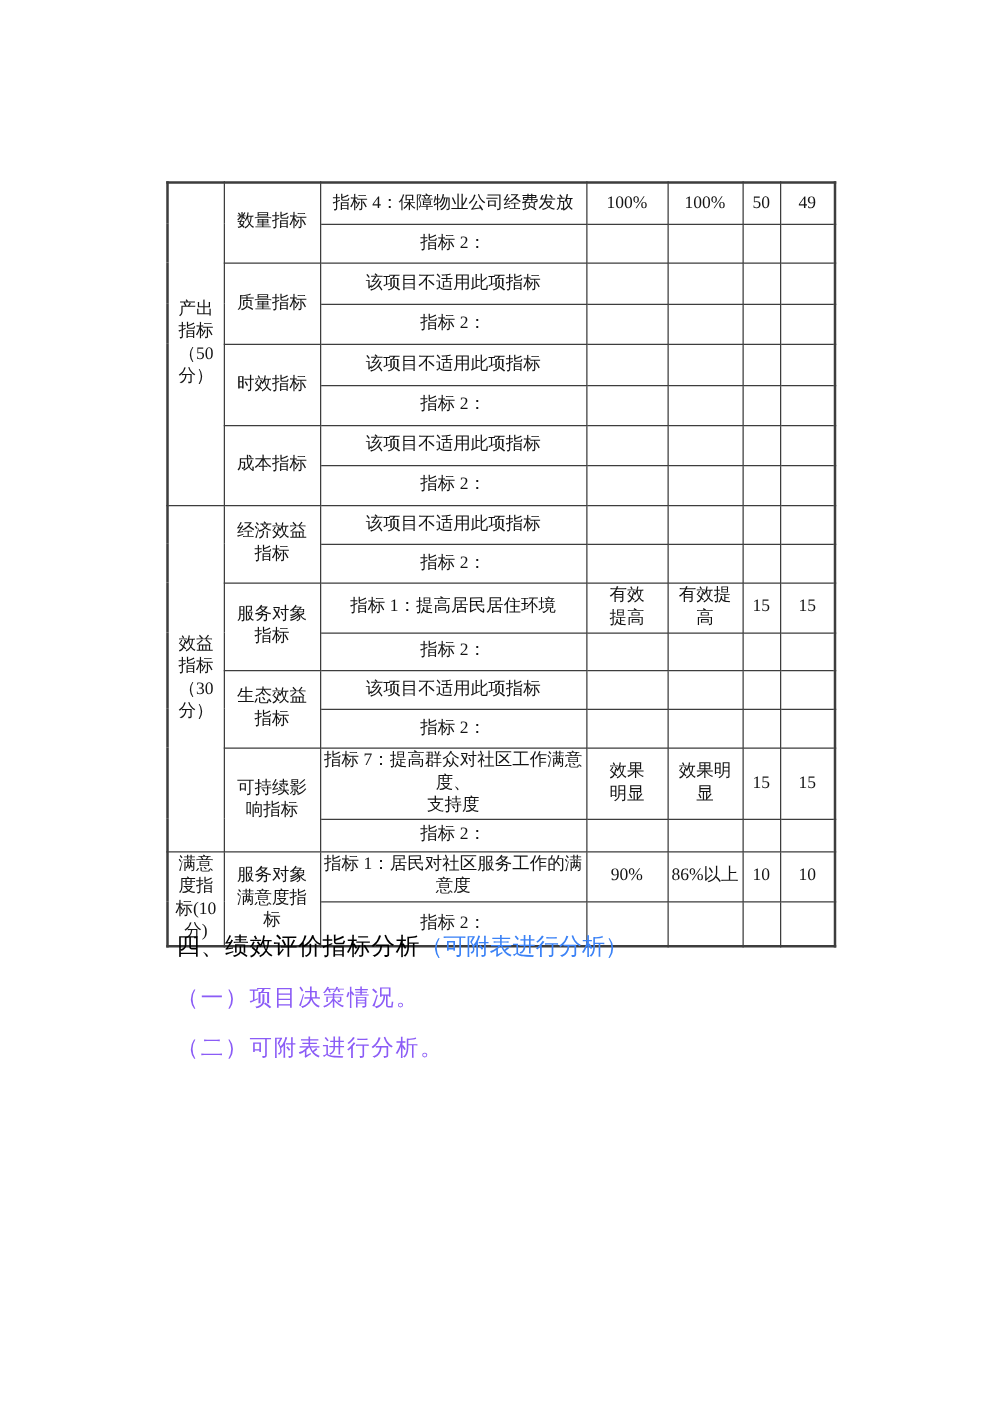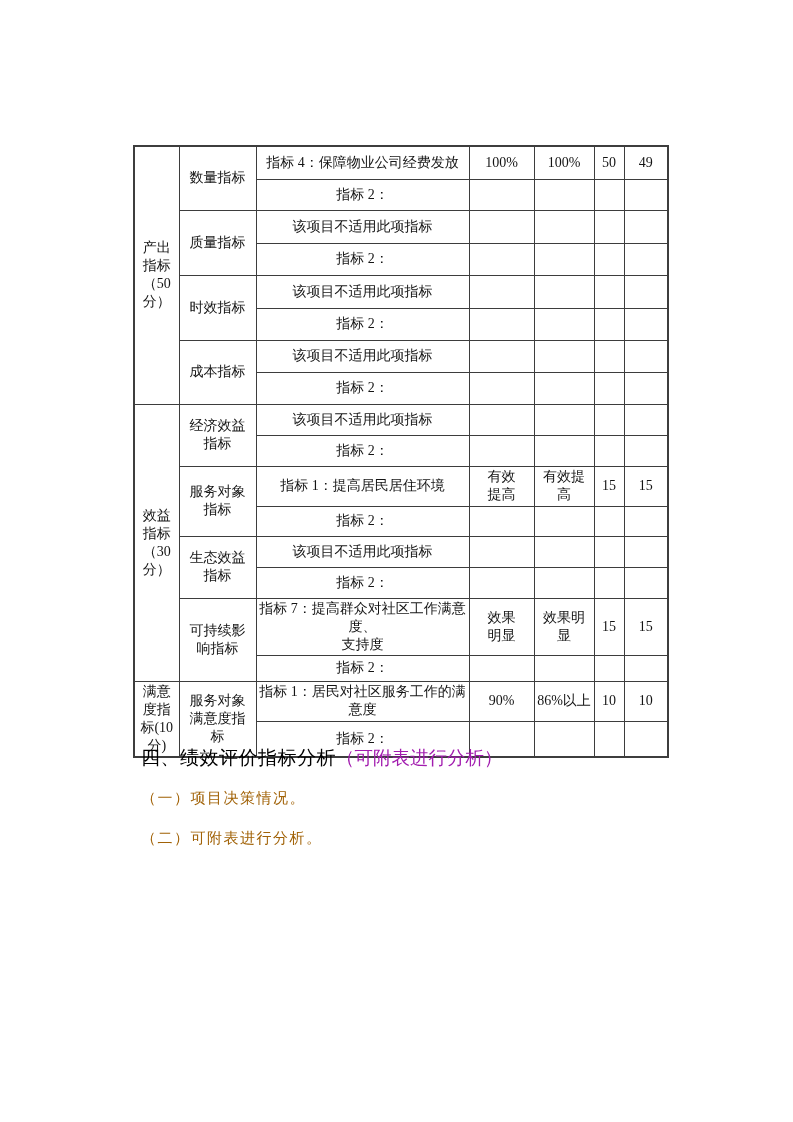--- a/index.html
+++ b/index.html
@@ -45,29 +45,29 @@
   }
   .heading .main {
     font-weight:normal;
     font-family:"Liberation Sans", sans-serif;
     letter-spacing:0.5px;
     color:#000;
     margin-top:41px;
   }
   .heading .paren {
     font-size:18.5px;
-    color:#a21caf;
+    color:#3b82f6;
   }
   .para {
-    font-size:15px;
+    font-size:18px;
     line-height:40px;
     letter-spacing:1.5px;
     text-indent:38px;
     text-align:justify;
-    color:#a16207;
+    color:#8b5cf6;
   }
 </style>
 </head>
 <body>
 
 <div class="page">
 
   <table class="perf">
     <colgroup>
       <col style="width:45px">

